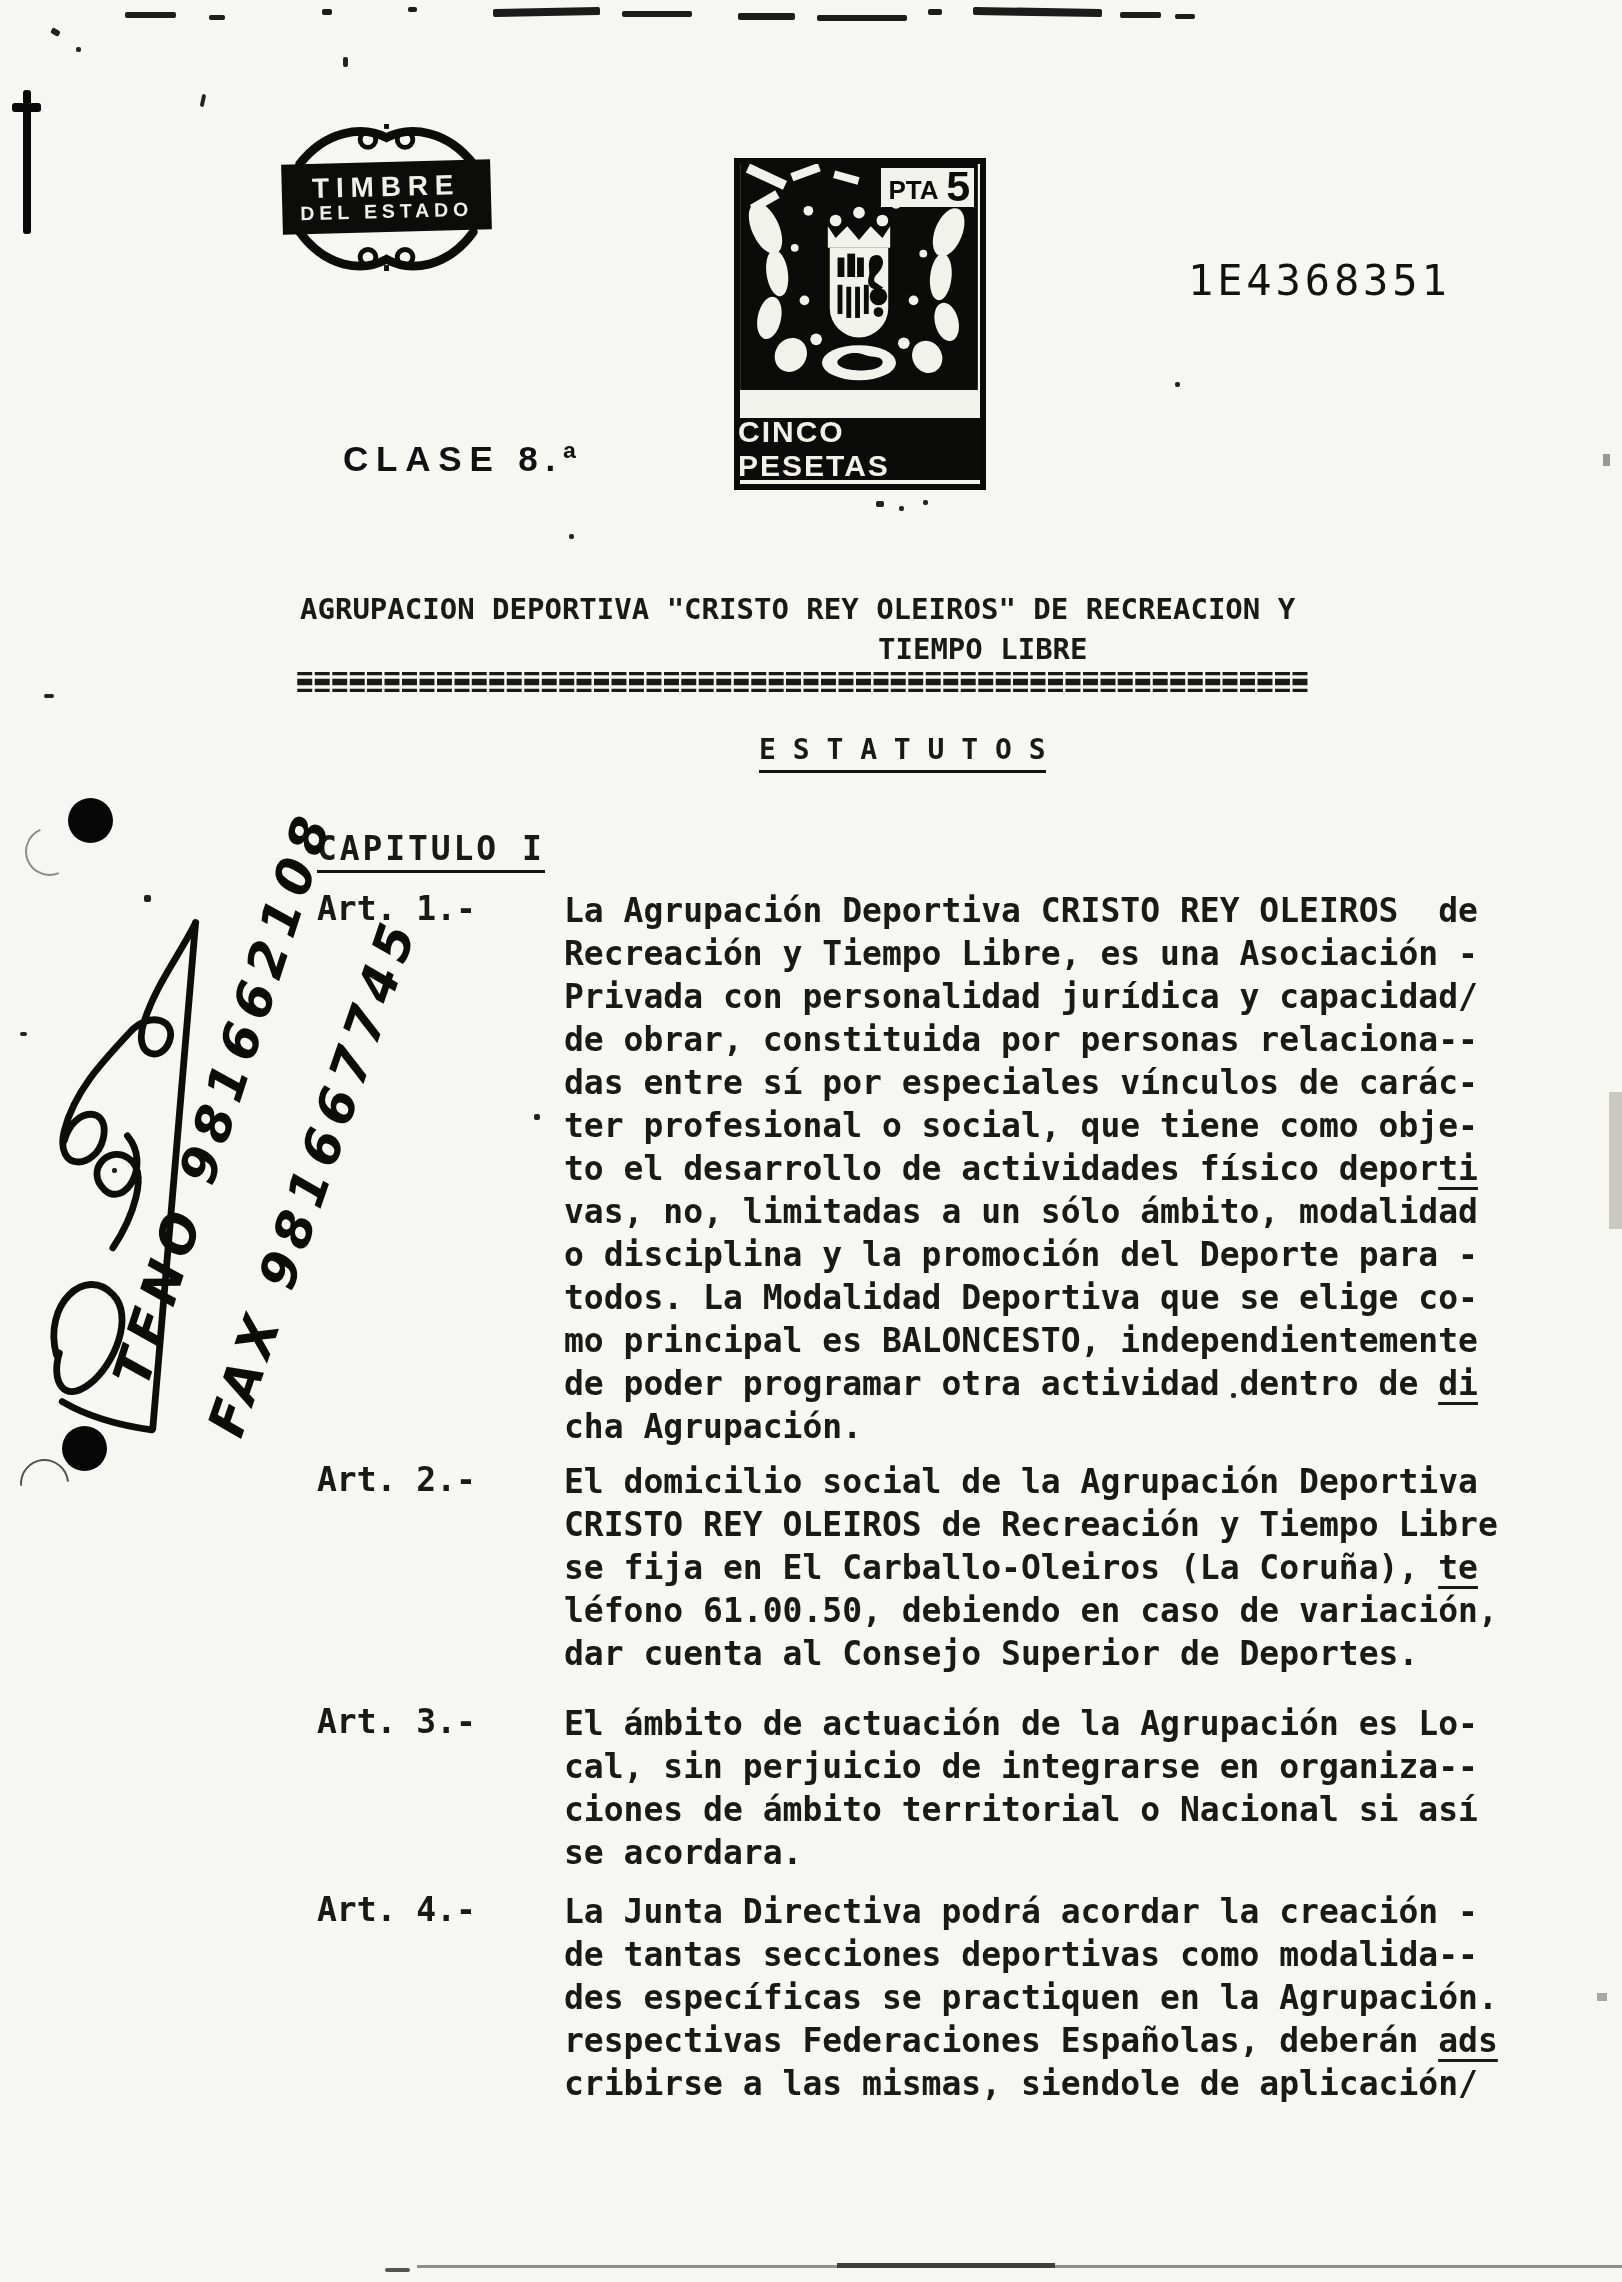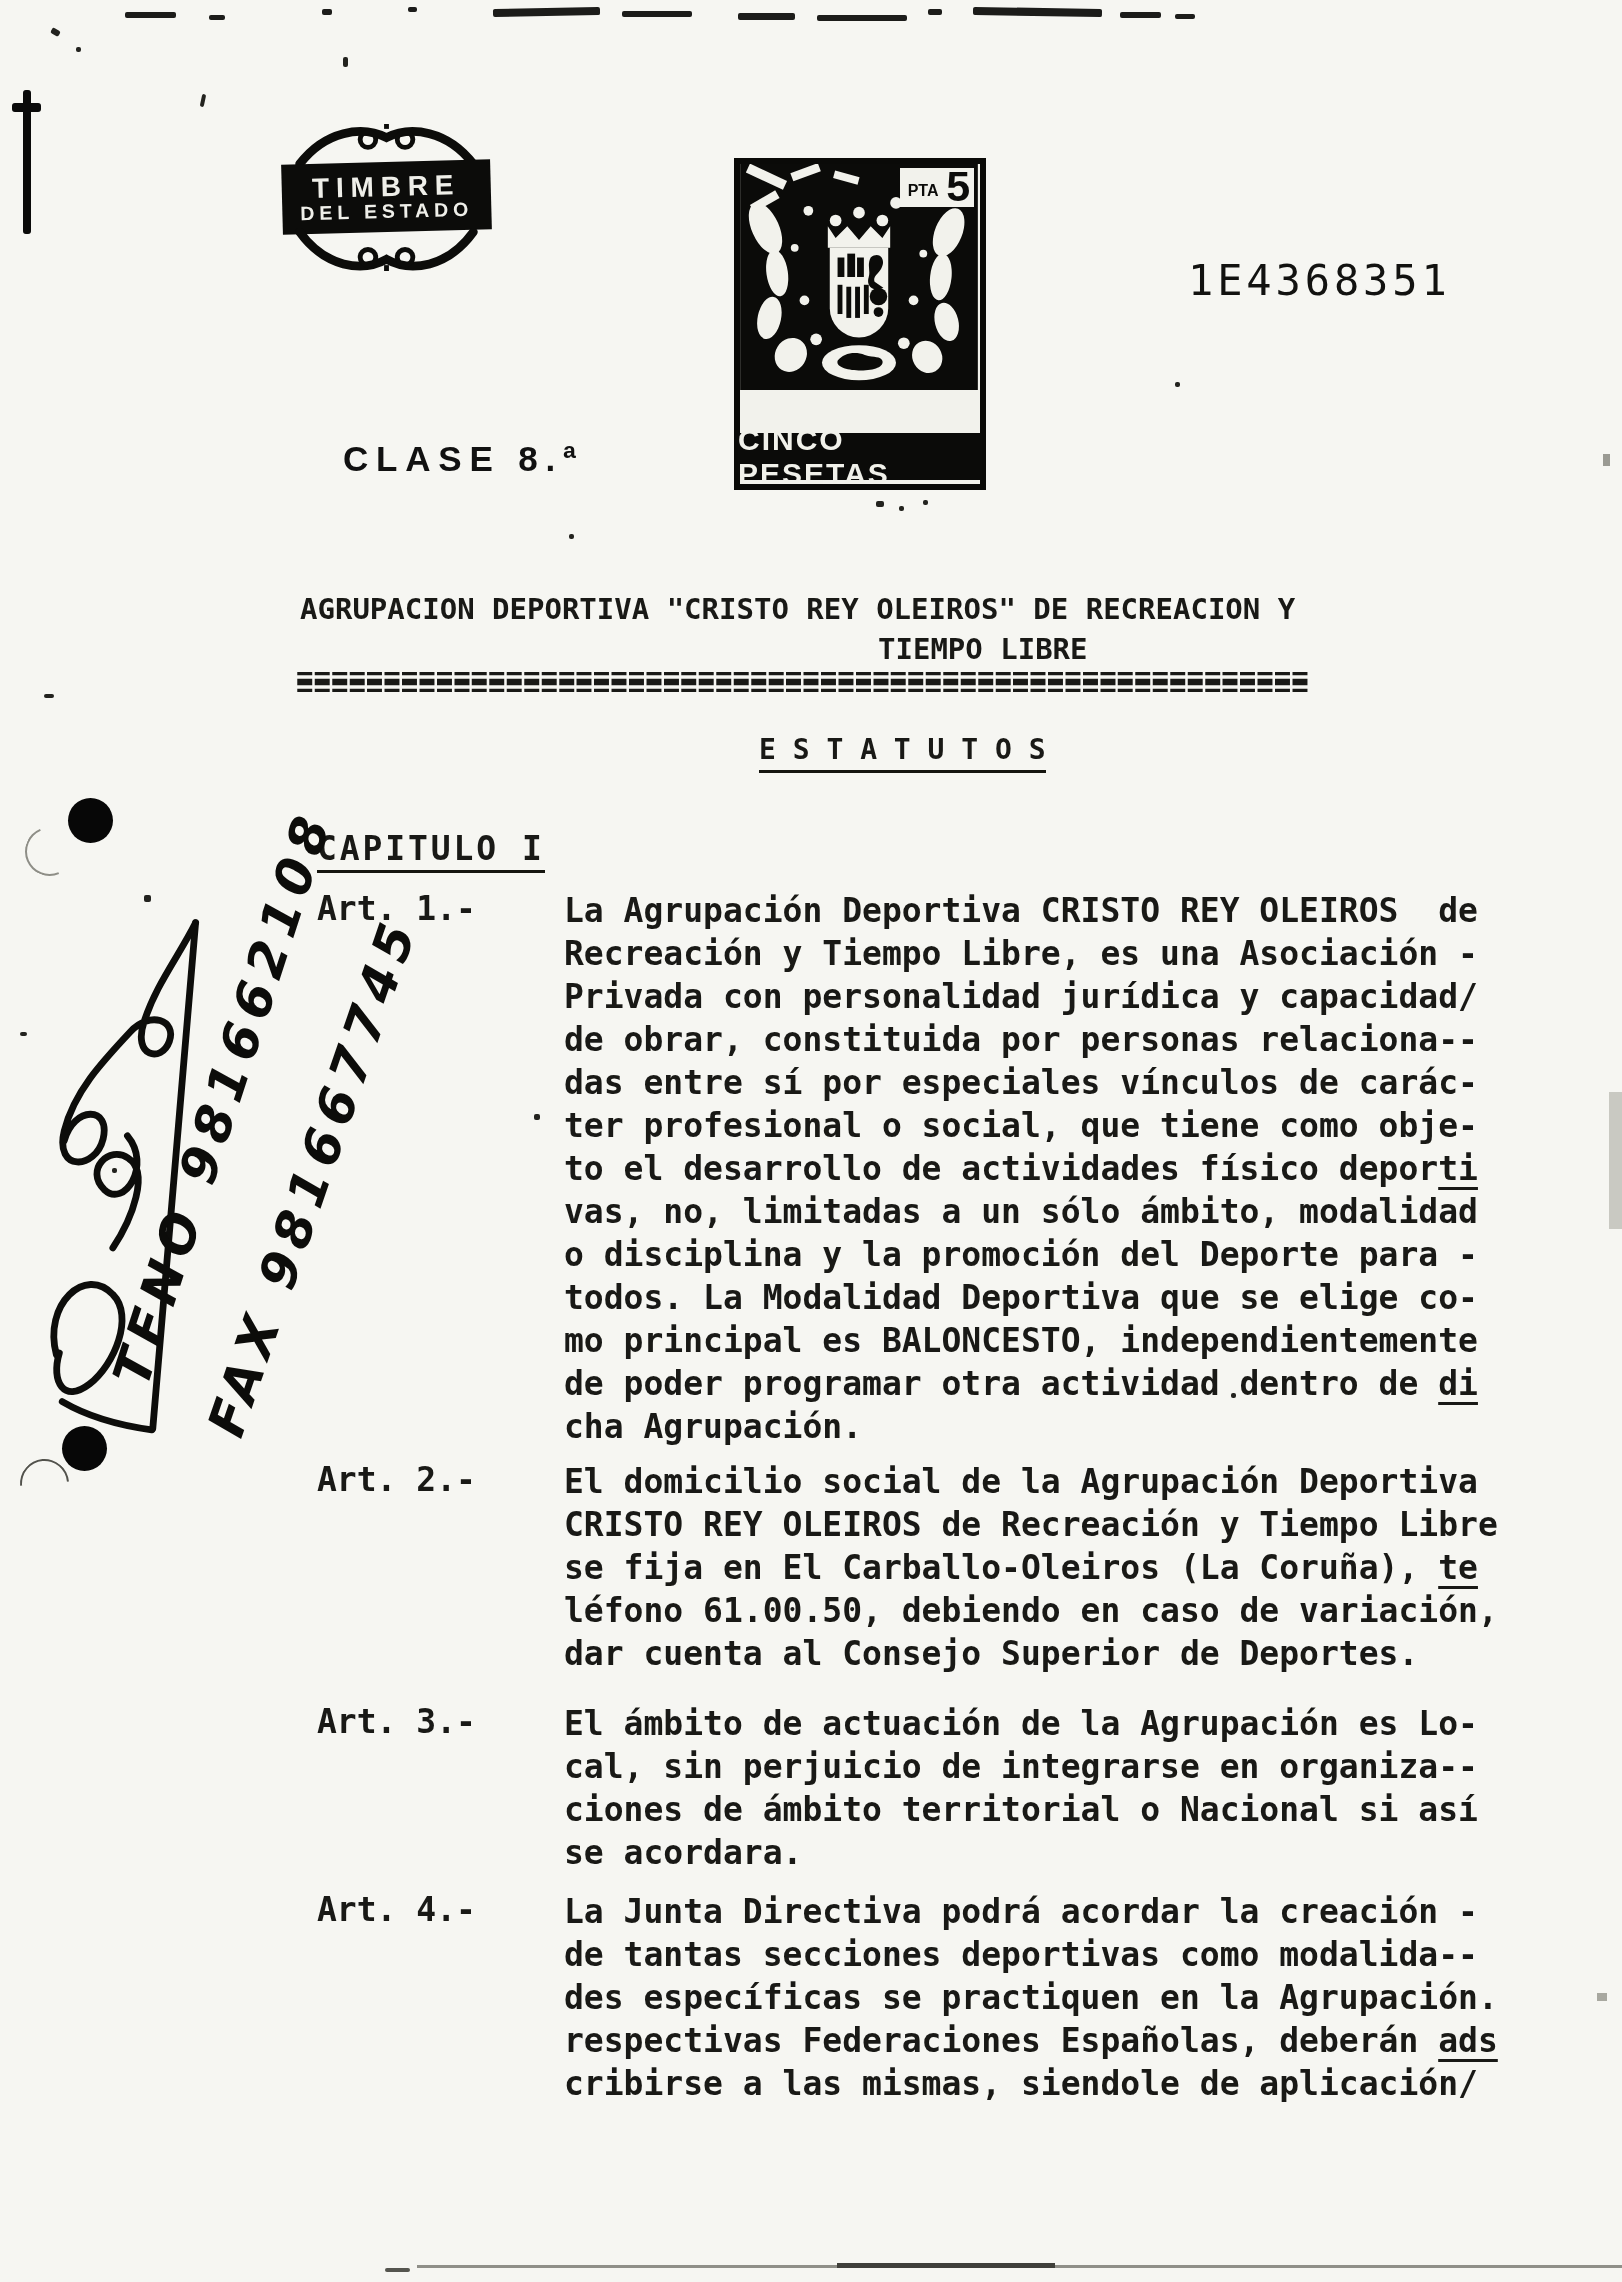--- a/index.html
+++ b/index.html
@@ -30,25 +30,25 @@
   .timbre-band {
     position:absolute; left:-3.9px; right:-3.9px; top:39px; height:70px; background:#0c0c0a;
     transform:rotate(-1.5deg); display:flex; flex-direction:column; align-items:center; justify-content:center;
   }
   .timbre-band .t1 { font-family:"Liberation Sans", sans-serif; font-weight:700; font-size:28px; letter-spacing:6.8px; color:#efefe9; line-height:29px; }
   .timbre-band .t2 { font-family:"Liberation Sans", sans-serif; font-weight:700; font-size:19.5px; letter-spacing:4.9px; color:#efefe9; line-height:21.5px; }
 
   
   .peseta { position:absolute; left:734px; top:158px; width:252px; height:332px; background:#f2f2ec; border:6.8px solid #0a0a08; box-sizing:border-box; }
   .pta { position:absolute; right:5.9px; top:3.9px; z-index:3; background:#f2f2ec; padding:0 3.9px 2px 7.8px; display:flex; align-items:flex-end; gap:7.8px; }
-  .pta .pta-word { font-family:"Liberation Sans", sans-serif; font-weight:700; font-size:16px; color:#0c0c0a; line-height:29px; }
+  .pta .pta-word { font-family:"Liberation Sans", sans-serif; font-weight:700; font-size:26px; color:#0c0c0a; line-height:29px; }
   .pta .pta-num { font-family:"Liberation Sans", sans-serif; font-weight:700; font-size:43px; color:#0c0c0a; line-height:37px; }
   .emblem { position:absolute; left:0; top:0; width:238px; height:226px; }
   .peseta-band {
-    position:absolute; left:-2px; right:-2px; bottom:3.9px; height:47px; background:#0b0b09;
+    position:absolute; left:-2px; right:-2px; bottom:3.9px; height:62px; background:#0b0b09;
     display:flex; align-items:center; justify-content:center;
   }
   .peseta-band span { font-family:"Liberation Sans", sans-serif; font-weight:700; font-size:30px; letter-spacing:2px; color:#f1f1ea; }
 
   .serial { position:absolute; left:1188px; top:256px; font-size:42px; letter-spacing:3.9px; color:#121210; font-weight:normal; }
   .clase { position:absolute; left:343px; top:439px; font-family:"Liberation Sans", sans-serif; font-weight:700; font-size:35px; letter-spacing:7.8px; color:#111; }
 
   .title-l1 { position:absolute; left:300px; top:592px; font-size:29px; }
   .title-l2 { position:absolute; left:878px; top:632px; font-size:29px; }
   .rule { position:absolute; left:296px; font-size:29px; letter-spacing:0; }

